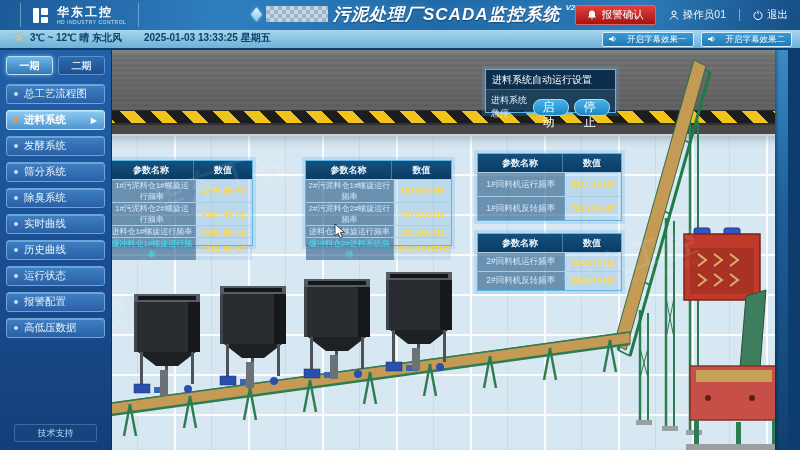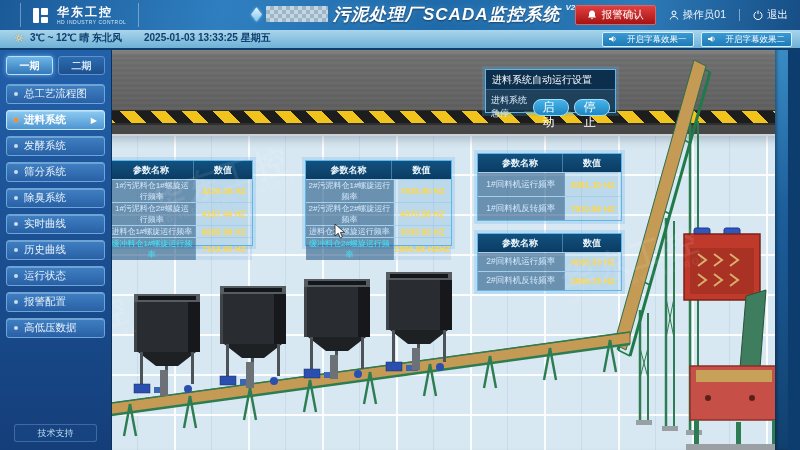--- a/index.html
+++ b/index.html
@@ -429,21 +429,21 @@
         </div>
       <div class="dp-row">
           <span class="n">2#污泥料仓2#螺旋运行频率</span>
           <span class="v">4070.56 HZ</span>
         </div>
       <div class="dp-row">
           <span class="n">进料仓2#螺旋运行频率</span>
           <span class="v">3035.85 HZ</span>
         </div>
       <div class="dp-row hl">
-          <span class="n">缓冲料仓2#螺旋运行频率</span>
+          <span class="n">缓冲料仓2#进料系统急停</span>
           <span class="v">2996.98 HZHZ</span>
         </div>
     </div>
 
     <div class="dpanel dp-wide" style="left:377px;top:105px;width:145px;height:68px;">
       <div class="dp-head">
           <span class="h1">参数名称</span>
           <span class="h2">数值</span>
         </div>
       <div class="dp-row">

